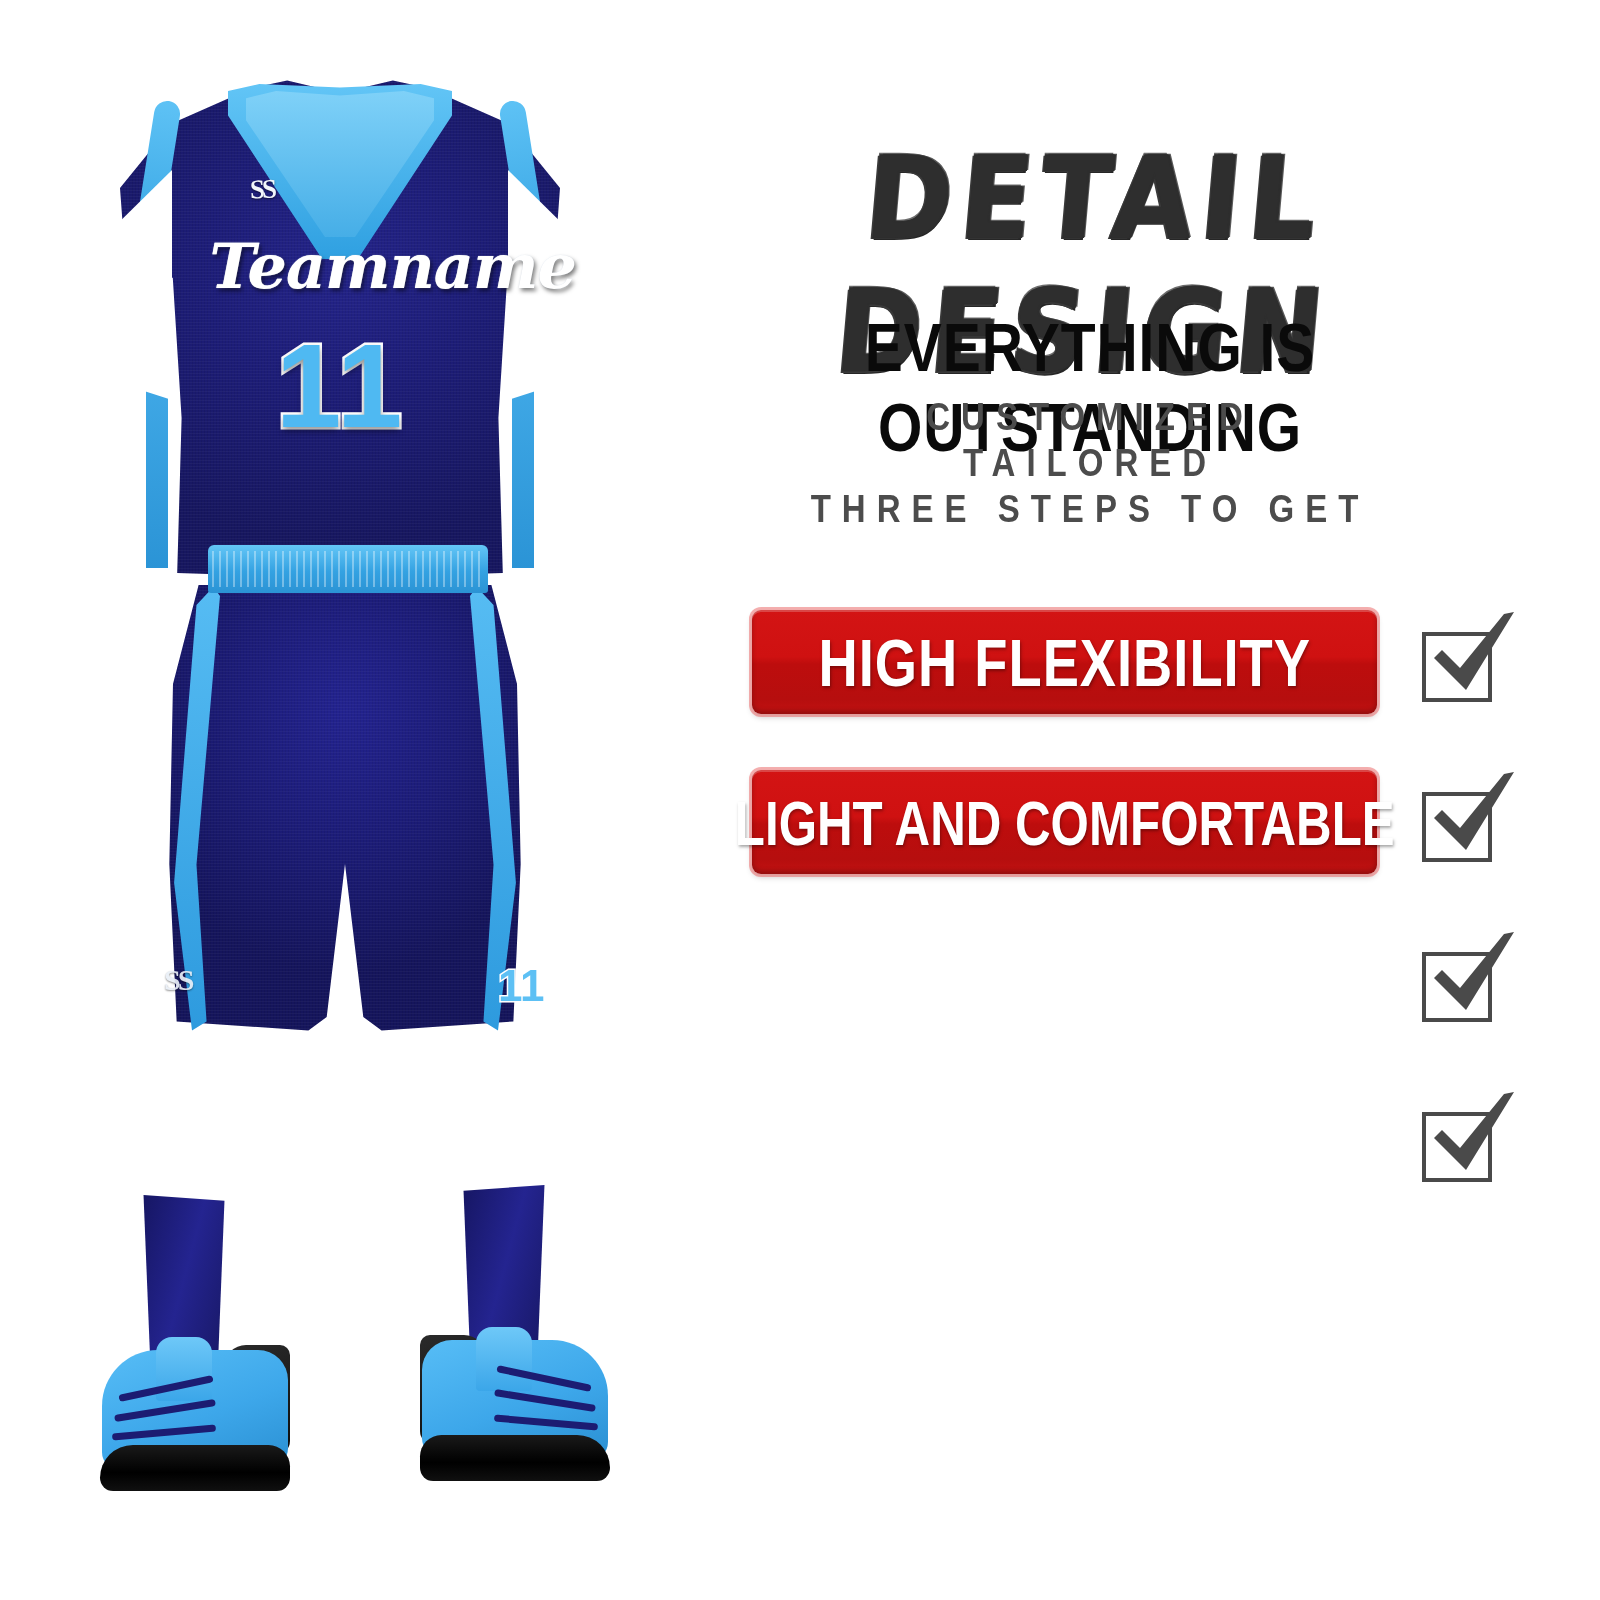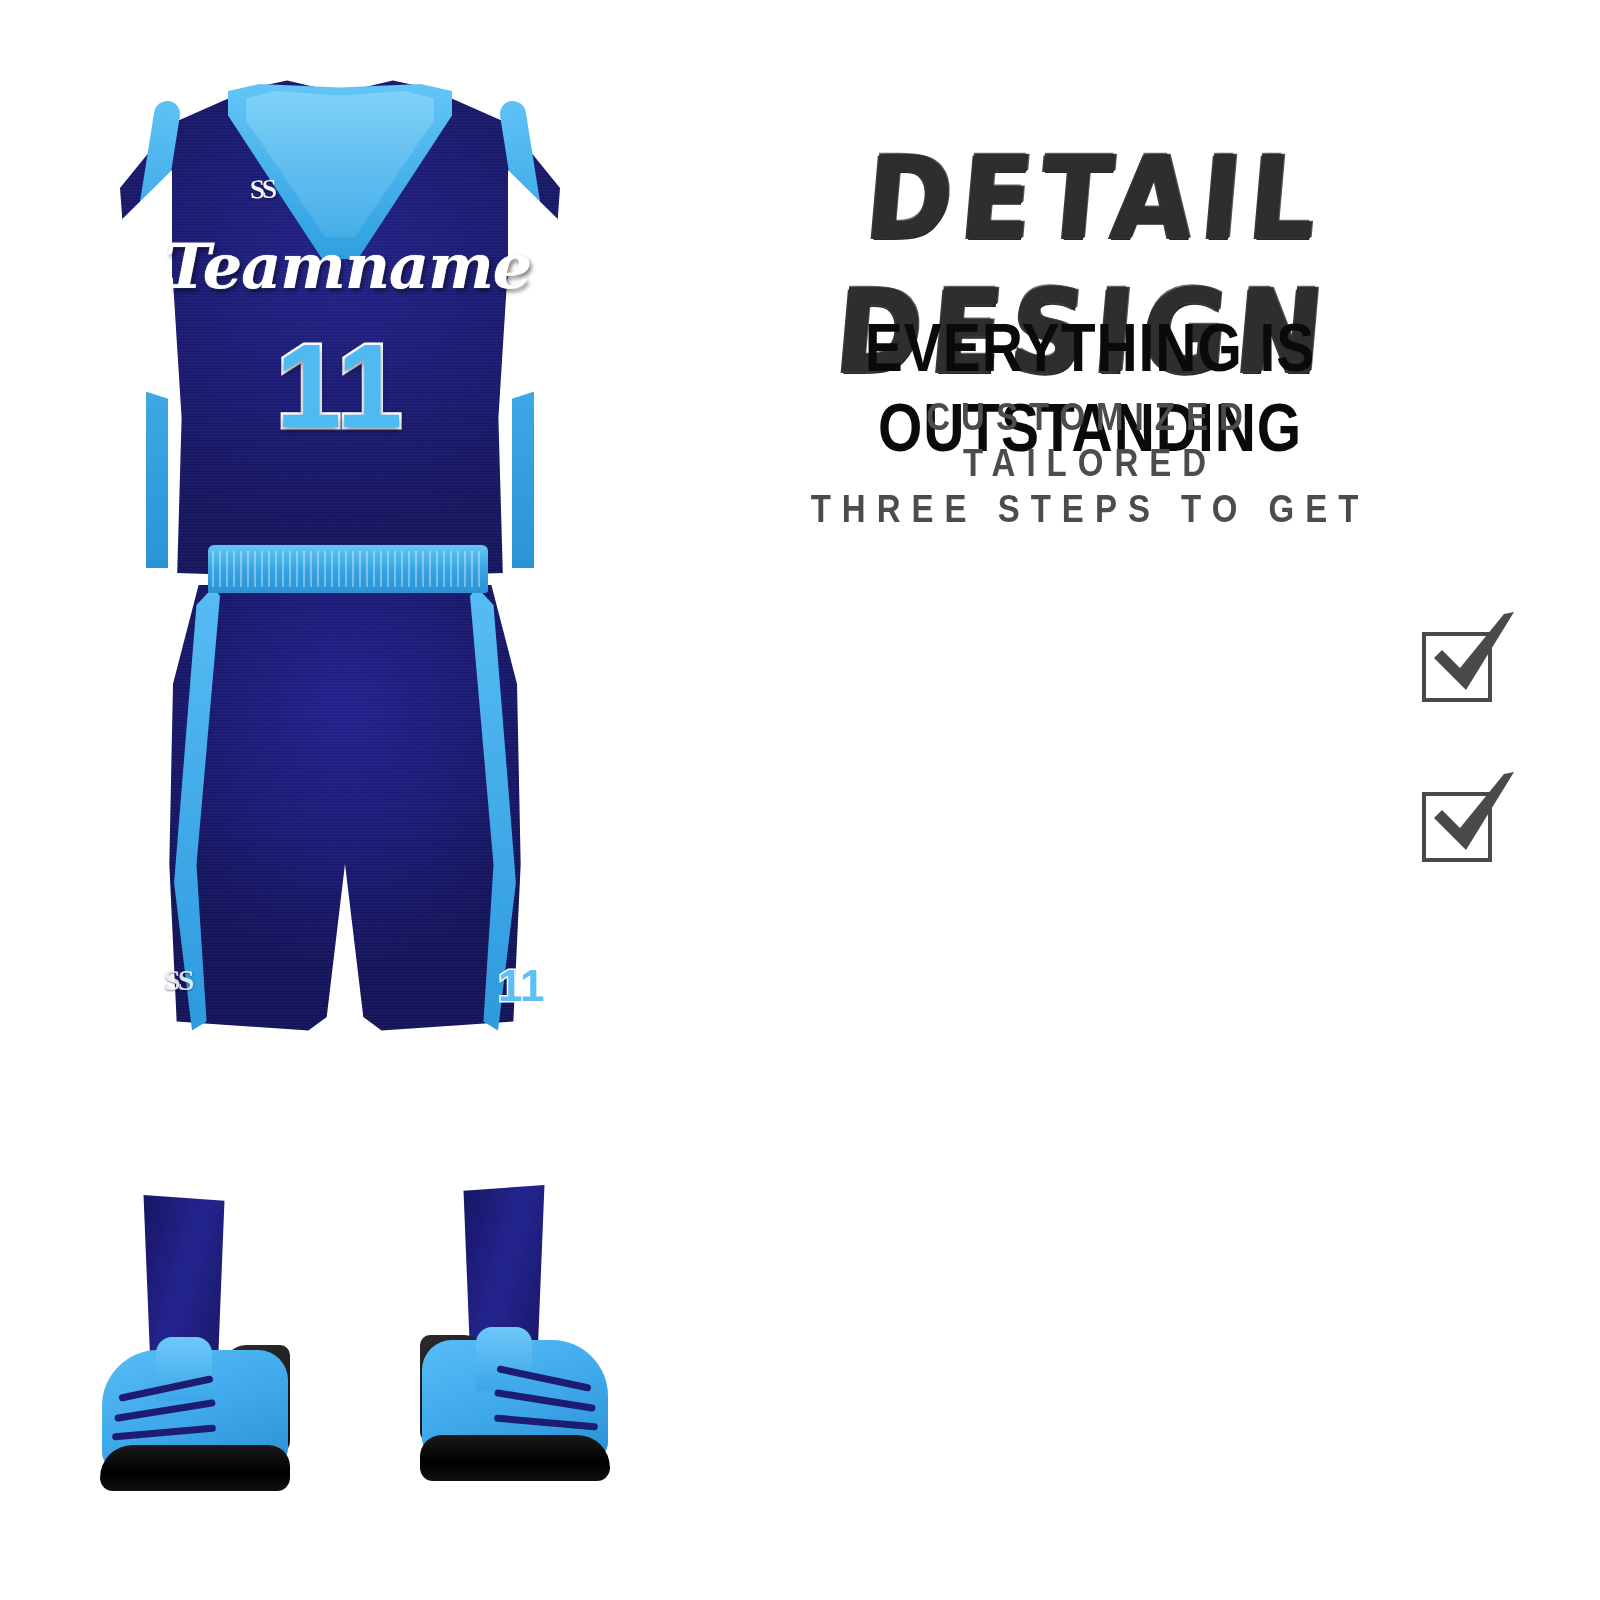--- a/index.html
+++ b/index.html
@@ -91,22 +91,22 @@
 
   .jersey-logo {
     position: absolute; left: 130px; top: 96px;
     color: #f2f6fb; font-size: 27px; font-weight: bold;
     font-family: "Liberation Serif", serif;
     letter-spacing: -3px; transform: rotate(-2deg);
     text-shadow: 0 1px 2px rgba(0,0,0,.55);
   }
 
   .jersey-teamname {
-    position: absolute; left: 8px; top: 152px; width: 440px;
-    text-align: center;
+    position: absolute; left: 16px; top: 152px; width: 440px;
+    text-align: right;
     color: #ffffff;
     font-family: "DejaVu Serif", serif;
     font-size: 62px; font-style: italic; font-weight: bold;
     letter-spacing: -1px;
     text-shadow: 2px 3px 4px rgba(0,0,0,.5), 0 0 1px #dfe9f5;
   }
 
   .jersey-number {
     position: absolute; left: 0; top: 240px; width: 440px;
     text-align: center;
@@ -364,21 +364,43 @@
     <div id="detail-design-title" class="nosel">DETAIL DESIGN</div>
 
     <div id="headline" class="nosel">EVERYTHING IS OUTSTANDING</div>
 
     <div class="sub-line nosel" id="sub-line-0">CUSTOMIZED</div>
     <div class="sub-line nosel" id="sub-line-1">TAILORED</div>
     <div class="sub-line nosel" id="sub-line-2">THREE STEPS TO GET</div>
 
     <div id="feature-list">
 
-
+      <div class="feature-row">
+        <div class="feature-banner">
+          <span class="feature-label nosel">HIGH  FLEXIBILITY</span>
+        </div>
+        <div class="check-wrap">
+          <div class="check-box"></div>
+          <svg class="check-mark" viewBox="0 0 105 105">
+            <path d="M18 52 L26 44 L44 62 L88 8 L98 6 L50 84 Z" fill="#4a4a4a"></path>
+          </svg>
+        </div>
+      </div>
+
+      <div class="feature-row">
+        <div class="feature-banner">
+          <span class="feature-label wide nosel">LIGHT AND COMFORTABLE</span>
+        </div>
+        <div class="check-wrap">
+          <div class="check-box"></div>
+          <svg class="check-mark" viewBox="0 0 105 105">
+            <path d="M18 52 L26 44 L44 62 L88 8 L98 6 L50 84 Z" fill="#4a4a4a"></path>
+          </svg>
+        </div>
+      </div>
 
       <div class="feature-row">
         <div class="check-wrap">
           <div class="check-box"></div>
           <svg class="check-mark" viewBox="0 0 105 105">
             <path d="M18 52 L26 44 L44 62 L88 8 L98 6 L50 84 Z" fill="#4a4a4a"></path>
           </svg>
         </div>
       </div>
 

